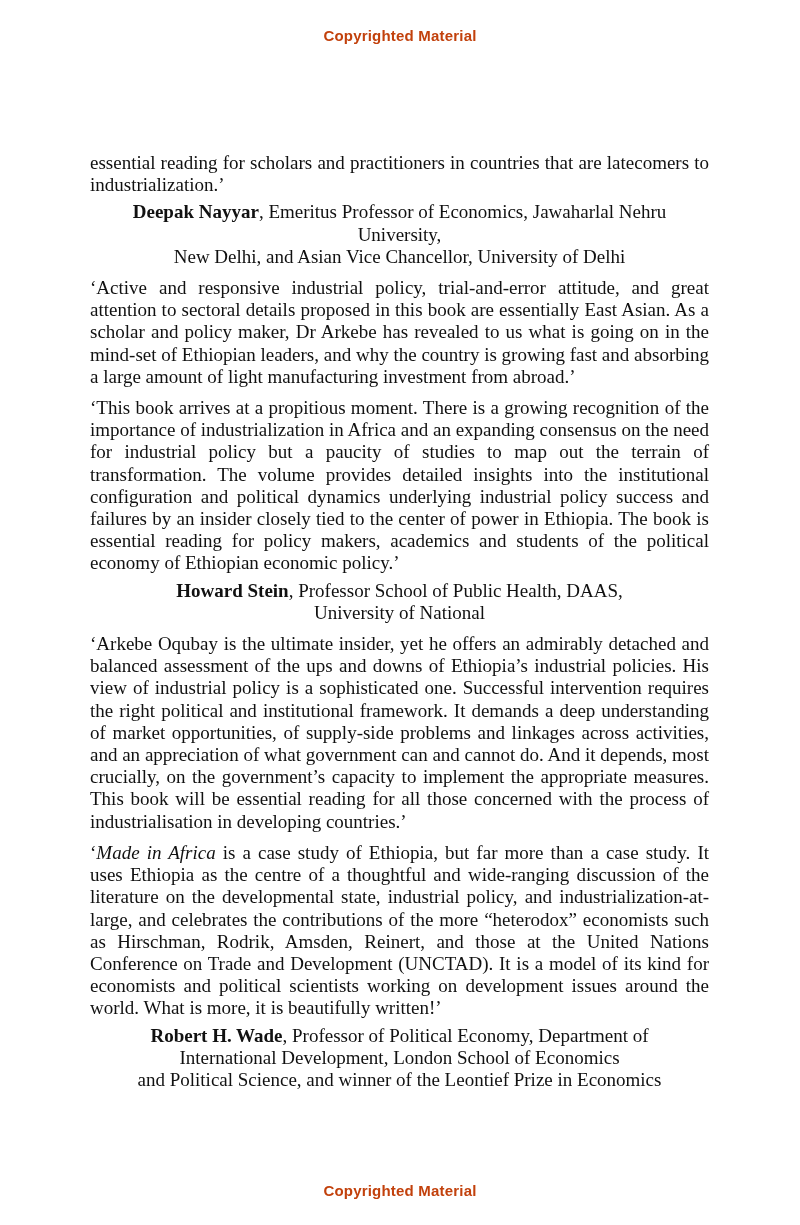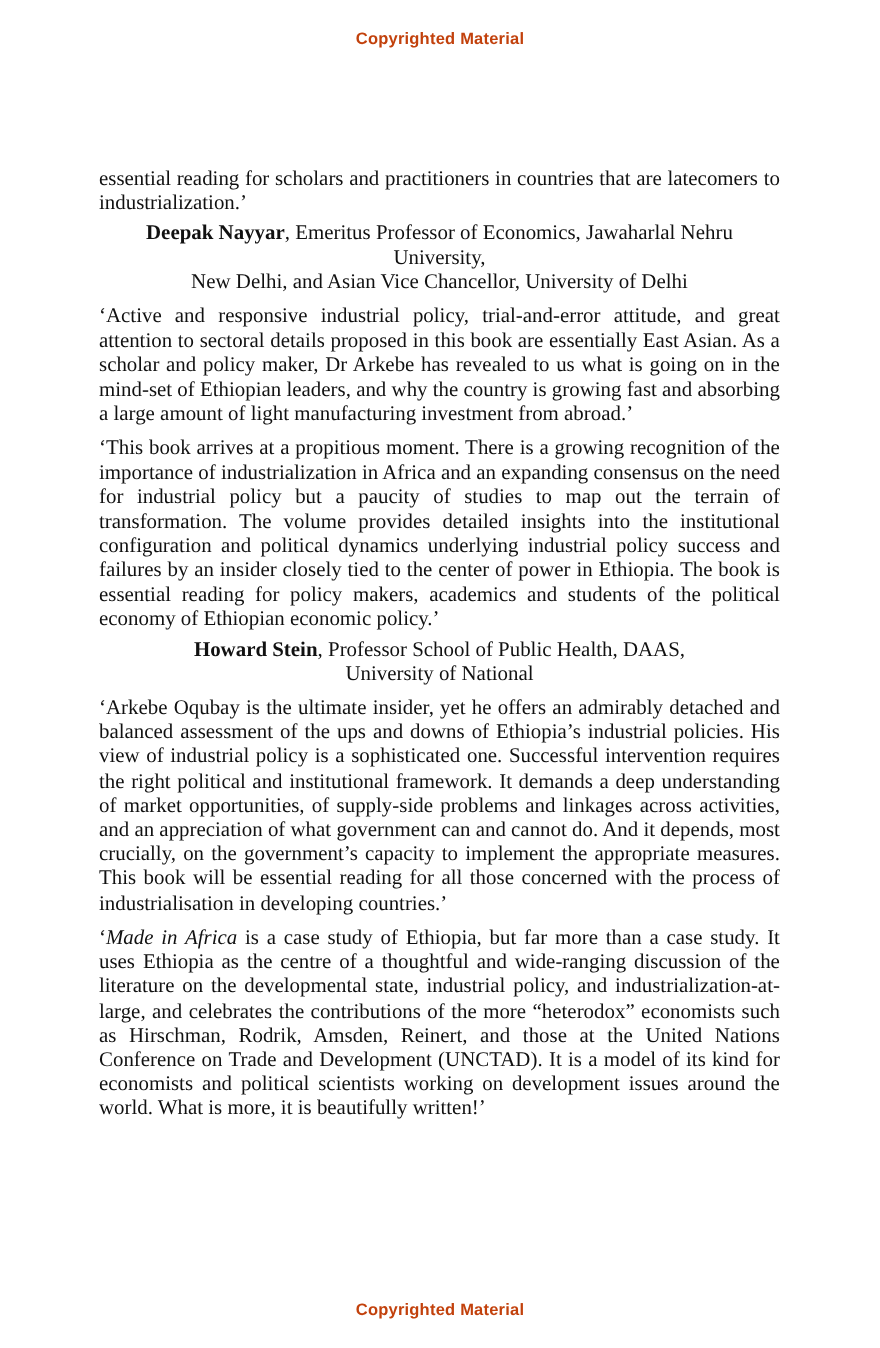--- a/index.html
+++ b/index.html
@@ -54,17 +54,22 @@
   </div>
 
   <div class="block">
     <p class="quote"><span>‘Arkebe Oqubay is the ultimate insider, yet he offers an admirably detached and balanced assessment of the ups and downs of Ethiopia’s industrial policies. His view of industrial policy is a sophisticated one. Successful intervention requires the right political and institutional framework. It demands a deep understanding of market opportunities, of supply-side problems and linkages across activities, and an apprecia­tion of what government can and cannot do. And it depends, most crucially, on the government’s capacity to implement the appropriate measures. This book will be essential reading for all those concerned with the process of industrialisation in devel­oping countries.’</span></p>
     <p class="attrib">
     </p>
   </div>
 
   <div class="block">
     <p class="quote"><span>‘</span><em>Made in Africa</em><span> is a case study of Ethiopia, but far more than a case study. It uses Ethiopia as the centre of a thoughtful and wide-ranging discussion of the literature on the developmental state, industrial policy, and industrialization-at-large, and celebrates the contributions of the more “heterodox” economists such as Hirschman, Rodrik, Amsden, Reinert, and those at the United Nations Conference on Trade and Develop­ment (UNCTAD). It is a model of its kind for economists and political scientists working on development issues around the world. What is more, it is beautifully written!’</span></p>
+    <p class="attrib">
+      <span class="line"><span class="name">Robert H. Wade</span><span>, Professor of Political Economy, Department of</span></span>
+      <span class="line">International Development, London School of Economics</span>
+      <span class="line">and Political Science, and winner of the Leontief Prize in Economics</span>
+    </p>
   </div>
 
 </div>
 
 <div class="watermark wm-bottom">Copyrighted Material</div>
 
 </body></html>

